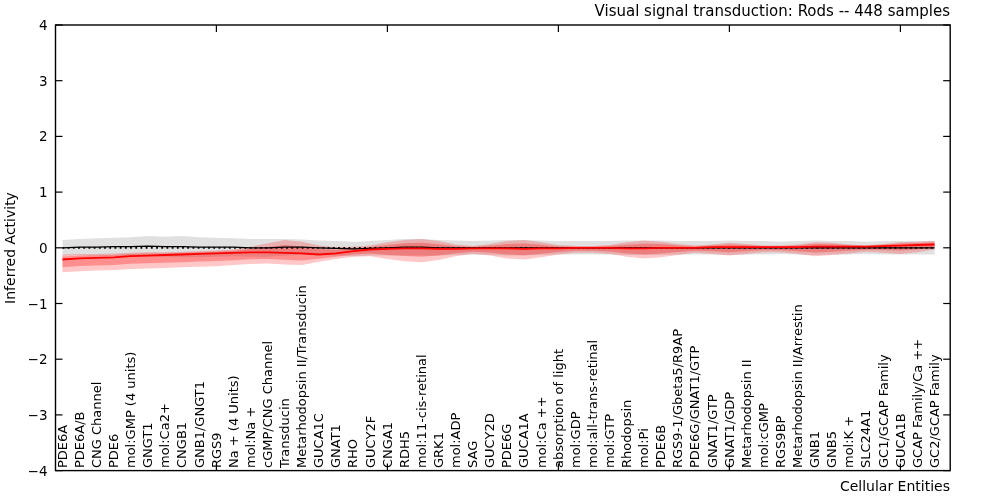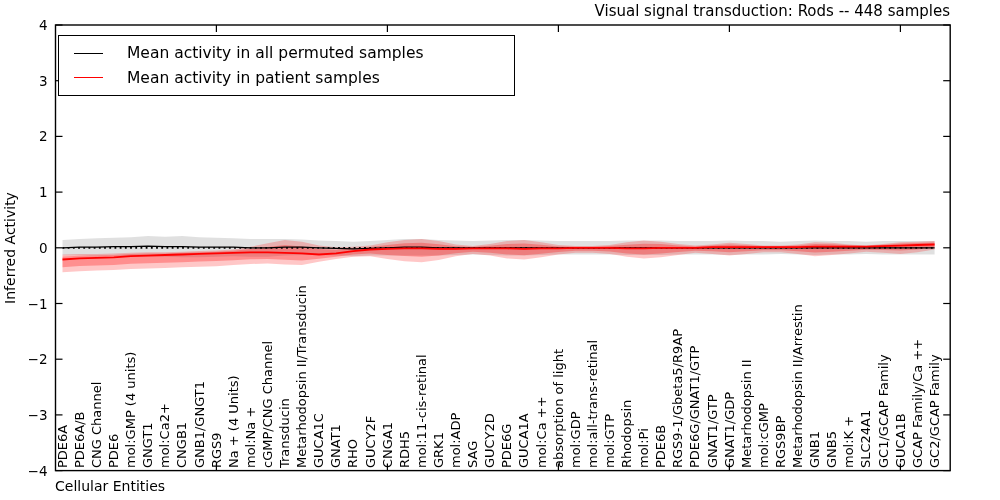--- a/index.html
+++ b/index.html
@@ -4,21 +4,21 @@
 <style>
   html,body{margin:0;padding:0;background:#fff;}
   .fig{position:relative;width:1000px;height:500px;background:#ffffff;
        font-family:"DejaVu Sans","Liberation Sans",sans-serif;overflow:hidden;}
   .fig svg{position:absolute;left:0;top:0;}
   svg text{font-family:"DejaVu Sans","Liberation Sans",sans-serif;fill:#000;}
   .title{position:absolute;left:55px;width:895px;top:2px;text-align:right;
          font-size:15px;color:#000;white-space:nowrap;}
   .ylabel{position:absolute;left:10px;top:248px;transform:translate(-50%,-50%) rotate(-90deg);
           font-size:14px;color:#000;white-space:nowrap;}
-  .xlabel{position:absolute;left:55px;width:895px;top:478px;text-align:left;
+  .xlabel{position:absolute;left:55px;width:895px;top:478px;text-align:right;
           font-size:14px;color:#000;}
   .legend{position:absolute;left:58px;top:35px;width:457px;height:61px;
           box-sizing:border-box;border:1.5px solid #000;background:#fff;
           display:flex;flex-direction:column;justify-content:space-around;padding:5px 0;}
   .legend-item{display:flex;align-items:center;height:24px;}
   .legend-swatch{width:29px;height:0;border-top:1.7px solid #000;
                  margin-left:15px;margin-right:24px;flex:none;}
   .legend-label{font-size:15.5px;color:#000;white-space:nowrap;}
 </style>
 </head>
@@ -121,23 +121,13 @@
       <text transform="translate(887.5000000000001,468) rotate(-90)" text-anchor="start" font-size="13">GC1/GCAP Family</text>
       <text transform="translate(904.6000000000001,468) rotate(-90)" text-anchor="start" font-size="13">GUCA1B</text>
       <text transform="translate(921.7000000000002,468) rotate(-90)" text-anchor="start" font-size="13">GCAP Family/Ca ++</text>
       <text transform="translate(938.8000000000001,468) rotate(-90)" text-anchor="start" font-size="13">GC2/GCAP Family</text>
     </svg>
 
   <div class="title">Visual signal transduction: Rods -- 448 samples</div>
   <div class="ylabel">Inferred Activity</div>
   <div class="xlabel">Cellular Entities</div>
 
-  <div class="legend">
-    <div class="legend-item">
-      <span class="legend-swatch" style="border-top-color: rgb(0, 0, 0);"></span>
-      <span class="legend-label">Mean activity in all permuted samples</span>
-    </div>
-    <div class="legend-item">
-      <span class="legend-swatch" style="border-top-color: rgb(255, 0, 0);"></span>
-      <span class="legend-label">Mean activity in patient samples</span>
-    </div>
-  </div>
 </div>
 
 </body></html>

